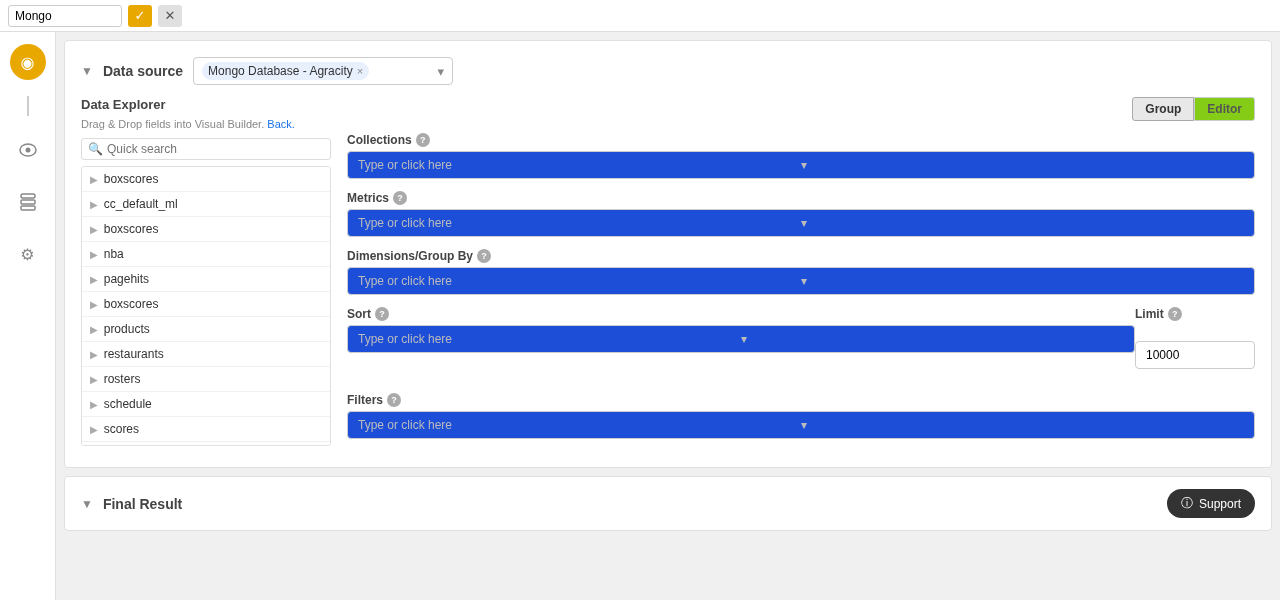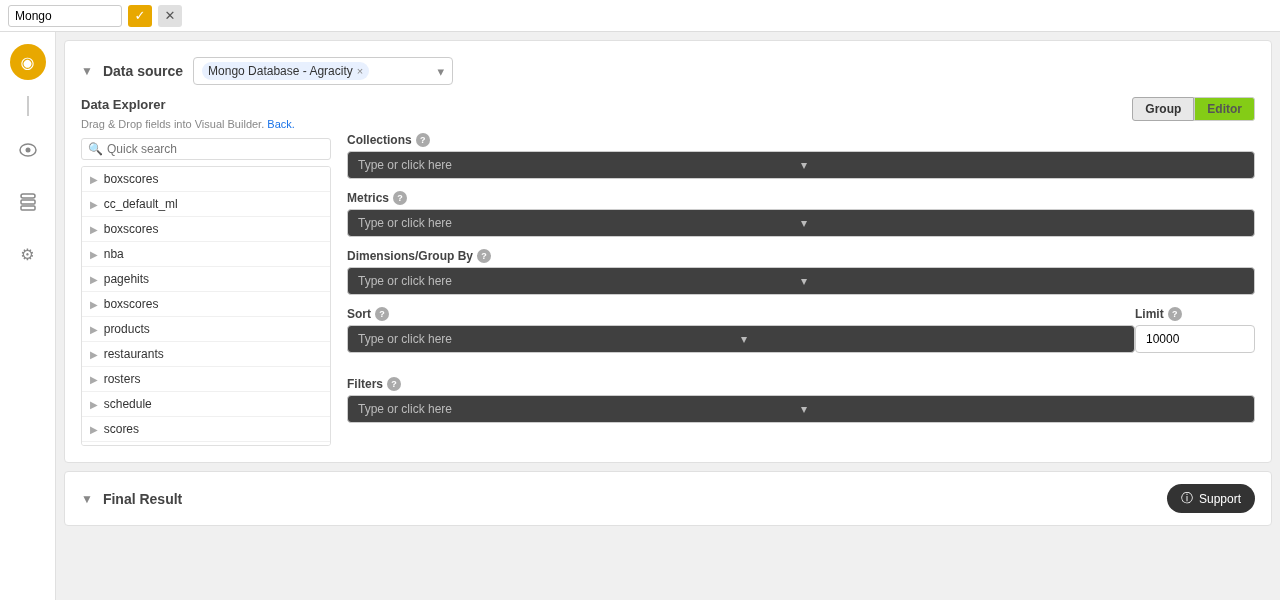--- a/index.html
+++ b/index.html
@@ -242,21 +242,21 @@
       justify-content: center;
       cursor: pointer;
     }
 
     .field-select {
       display: flex;
       align-items: center;
       border: 1px solid #ccc;
       border-radius: 4px;
       padding: 6px 10px;
-      background: #404040;
+      background: #1d4ed8;
       cursor: pointer;
       width: 100%;
     }
     .field-select span {
       flex: 1;
       color: #bbb;
       font-size: 12px;
     }
     .field-select-arrow { color: #aaa; font-size: 11px; }
 
@@ -267,20 +267,21 @@
     }
     .sort-group { flex: 1; }
     .limit-group { width: 120px; }
 
     .limit-input {
       border: 1px solid #ccc;
       border-radius: 4px;
       padding: 6px 10px;
       font-size: 12px;
       width: 100%;
+      margin-top: 16px;
     }
 
     
     .final-section {
       background: #fff;
       margin: 8px;
       border-radius: 4px;
       border: 1px solid #e0e0e0;
       padding: 12px 16px;
       display: flex;

